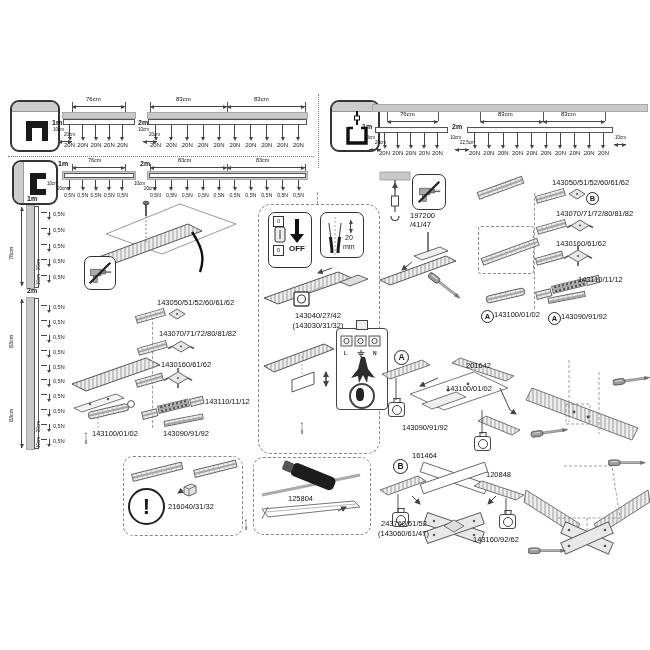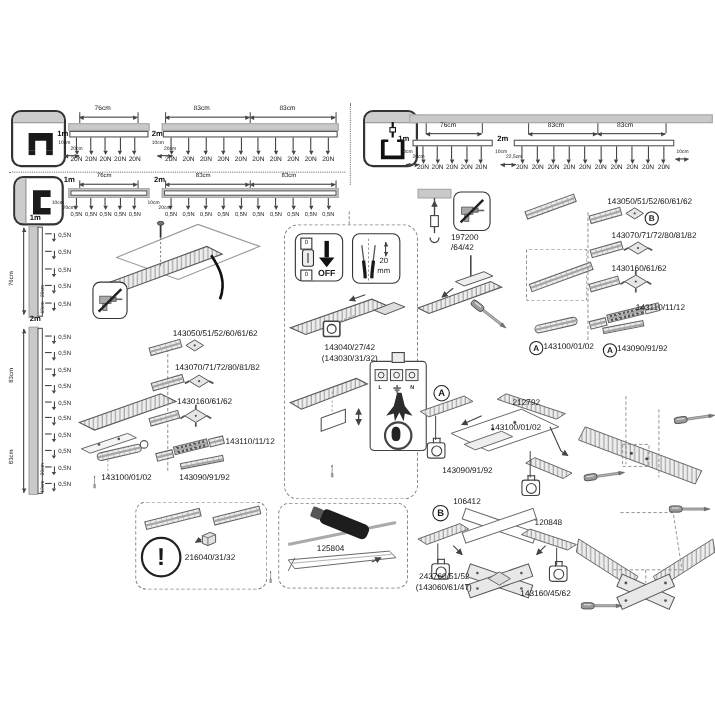--- a/index.html
+++ b/index.html
@@ -642,21 +642,21 @@
   <div class="lbl" style="left:92px;top:430px">143100/01/02</div>
 
   <div class="rail" style="left:164px;top:421px;width:40px;transform:rotate(-11deg);height:6px"></div>
   <div class="lbl" style="left:163px;top:430px">143090/91/92</div>
 </div>
 
 <div>
   <div class="dash-v" style="left:317px;top:192px;height:12px"></div>
   <div class="dash-box" style="left:258px;top:204px;width:120px;height:248px;border-radius:13px"></div>
 
-  <div class="icon-box" style="left:268px;top:212px;width:44px;height:44px;border-width:1.6px;border-radius:7px">
+  <div class="icon-box" style="left:268px;top:212px;width:44px;height:56px;border-width:1.6px;border-radius:7px">
     <div class="abs" style="left:4px;top:3px;width:9px;height:9px;border:1px solid #333;font-size:5.5px;text-align:center;line-height:9px">0</div>
     <svg class="abs" style="left:5px;top:13px" width="12" height="17" viewBox="0 0 12 17">
       <rect x="1" y="1" width="10" height="15" rx="2" fill="#eee" stroke="#333" stroke-width="1"></rect>
       <line x1="6" y1="4" x2="6" y2="13" stroke="#333" stroke-width="1"></line>
     </svg>
     <div class="abs" style="left:4px;top:32px;width:9px;height:9px;border:1px solid #333;font-size:5.5px;text-align:center;line-height:9px">0</div>
     <div class="abs" style="left:26px;top:6px;width:4px;height:15px;background:#111"></div>
     <div class="abs" style="left:21px;top:21px;width:0;height:0;border-left:7px solid transparent;border-right:7px solid transparent;border-top:9px solid #111"></div>
     <div class="abs b" style="left:20px;top:31px;font-size:8px">OFF</div>
   </div>
@@ -734,21 +734,21 @@
   <div class="icon-box" style="left:412px;top:174px;width:34px;height:36px;border-width:1.8px;border-radius:7px">
     <svg class="abs" style="left:2px;top:3px" width="28" height="28" viewBox="0 0 30 30">
       <rect x="5" y="11" width="11" height="7" fill="#aaa" stroke="#555" stroke-width="0.8"></rect>
       <rect x="8" y="18" width="4" height="7" fill="#aaa" stroke="#555" stroke-width="0.8"></rect>
       <rect x="16" y="12" width="5" height="4" fill="#888" stroke="#555" stroke-width="0.8"></rect>
       <rect x="21" y="13.5" width="6" height="1.6" fill="#666"></rect>
       <line x1="4" y1="26" x2="26" y2="4" stroke="#222" stroke-width="2.4"></line>
     </svg>
   </div>
   <div class="lbl" style="left:410px;top:212px">197200</div>
-  <div class="lbl" style="left:410px;top:221px">/64/42</div>
+  <div class="lbl" style="left:410px;top:221px">/41/47</div>
 
   <svg class="abs" style="left:376px;top:228px" width="108" height="94" viewBox="0 0 108 94">
     <polygon points="4,52 70,28 80,33 14,57" fill="url(#hatch)" stroke="#555" stroke-width="1"></polygon>
     <line x1="52" y1="4" x2="52" y2="26" stroke="#444" stroke-width="1.4"></line>
     <polygon points="38,28 64,19 72,23 46,32" fill="#eee" stroke="#555" stroke-width="0.9"></polygon>
     <path d="M36 34 l-10 8" stroke="#444" stroke-width="1" marker-end="url(#ah)"></path>
     <g transform="translate(56,42) rotate(38)">
           <use href="#sym-sd" width="40" height="10"></use>
         </g>
   </svg>
@@ -812,28 +812,28 @@
     <polygon points="104,64 138,78 130,83 96,69" fill="url(#hatch)" stroke="#666" stroke-width="0.9"></polygon>
     <line x1="14" y1="26" x2="14" y2="48" stroke="#555" stroke-width="1"></line>
     <line x1="100" y1="58" x2="100" y2="82" stroke="#555" stroke-width="1"></line>
   </svg>
   <div class="pbox" style="left:388px;top:402px">
         <i></i>
       </div>
   <div class="pbox" style="left:474px;top:436px">
         <i></i>
       </div>
-  <div class="lbl" style="left:466px;top:362px">212792</div>
+  <div class="lbl" style="left:466px;top:362px">201642</div>
   <div class="lbl" style="left:446px;top:385px">143100/01/02</div>
   <div class="lbl" style="left:402px;top:424px">143090/91/92</div>
 </div>
 
 <div>
   <div class="badge" style="left:393px;top:459px;width:13px;height:13px;font-size:8.5px">B</div>
-  <div class="lbl" style="left:412px;top:452px">106412</div>
+  <div class="lbl" style="left:412px;top:452px">161464</div>
   <div class="lbl" style="left:486px;top:471px">120848</div>
   <svg class="abs" style="left:378px;top:456px" width="152" height="110" viewBox="0 0 152 110">
     <g transform="translate(76,22)">
       <rect x="-34" y="-5" width="68" height="10" transform="rotate(19)" fill="#fff" stroke="#666" stroke-width="0.9"></rect>
       <rect x="-34" y="-5" width="68" height="10" transform="rotate(-19)" fill="#fff" stroke="#666" stroke-width="0.9"></rect>
     </g>
     <polygon points="2,34 40,20 48,25 10,39" fill="url(#hatch)" stroke="#666" stroke-width="0.9"></polygon>
     <polygon points="104,25 146,39 138,44 96,30" fill="url(#hatch)" stroke="#666" stroke-width="0.9"></polygon>
     <path d="M34 40 l8 8" stroke="#444" stroke-width="1" marker-end="url(#ah)"></path>
     <path d="M118 40 l-8 8" stroke="#444" stroke-width="1" marker-end="url(#ah)"></path>
@@ -850,21 +850,21 @@
     <line x1="128" y1="42" x2="128" y2="58" stroke="#555" stroke-width="1"></line>
   </svg>
   <div class="pbox" style="left:392px;top:512px">
         <i></i>
       </div>
   <div class="pbox" style="left:499px;top:514px">
         <i></i>
       </div>
   <div class="lbl" style="left:381px;top:520px">243760/51/52</div>
   <div class="lbl" style="left:378px;top:530px">(143060/61/47)</div>
-  <div class="lbl" style="left:473px;top:536px">143160/45/62</div>
+  <div class="lbl" style="left:473px;top:536px">143160/92/62</div>
 </div>
 
 <div>
   <div class="dash-box" style="left:123px;top:456px;width:118px;height:78px"></div>
   <div class="rail" style="left:132px;top:474px;width:52px;transform:rotate(-14deg)"></div>
   <div class="rail" style="left:194px;top:470px;width:44px;transform:rotate(-14deg)"></div>
   <svg class="abs" style="left:180px;top:482px" width="18" height="16" viewBox="0 0 18 16">
     <path d="M4 5 l7 -3 5 2 0 7 -7 3 -5 -2 z" fill="#e2e2e2" stroke="#555" stroke-width="0.9"></path>
     <path d="M4 5 l5 2 7 -3 M9 7 l0 7" fill="none" stroke="#555" stroke-width="0.7"></path>
     <path d="M3 8 l-5 3" stroke="#444" stroke-width="1" marker-end="url(#ah)"></path>

